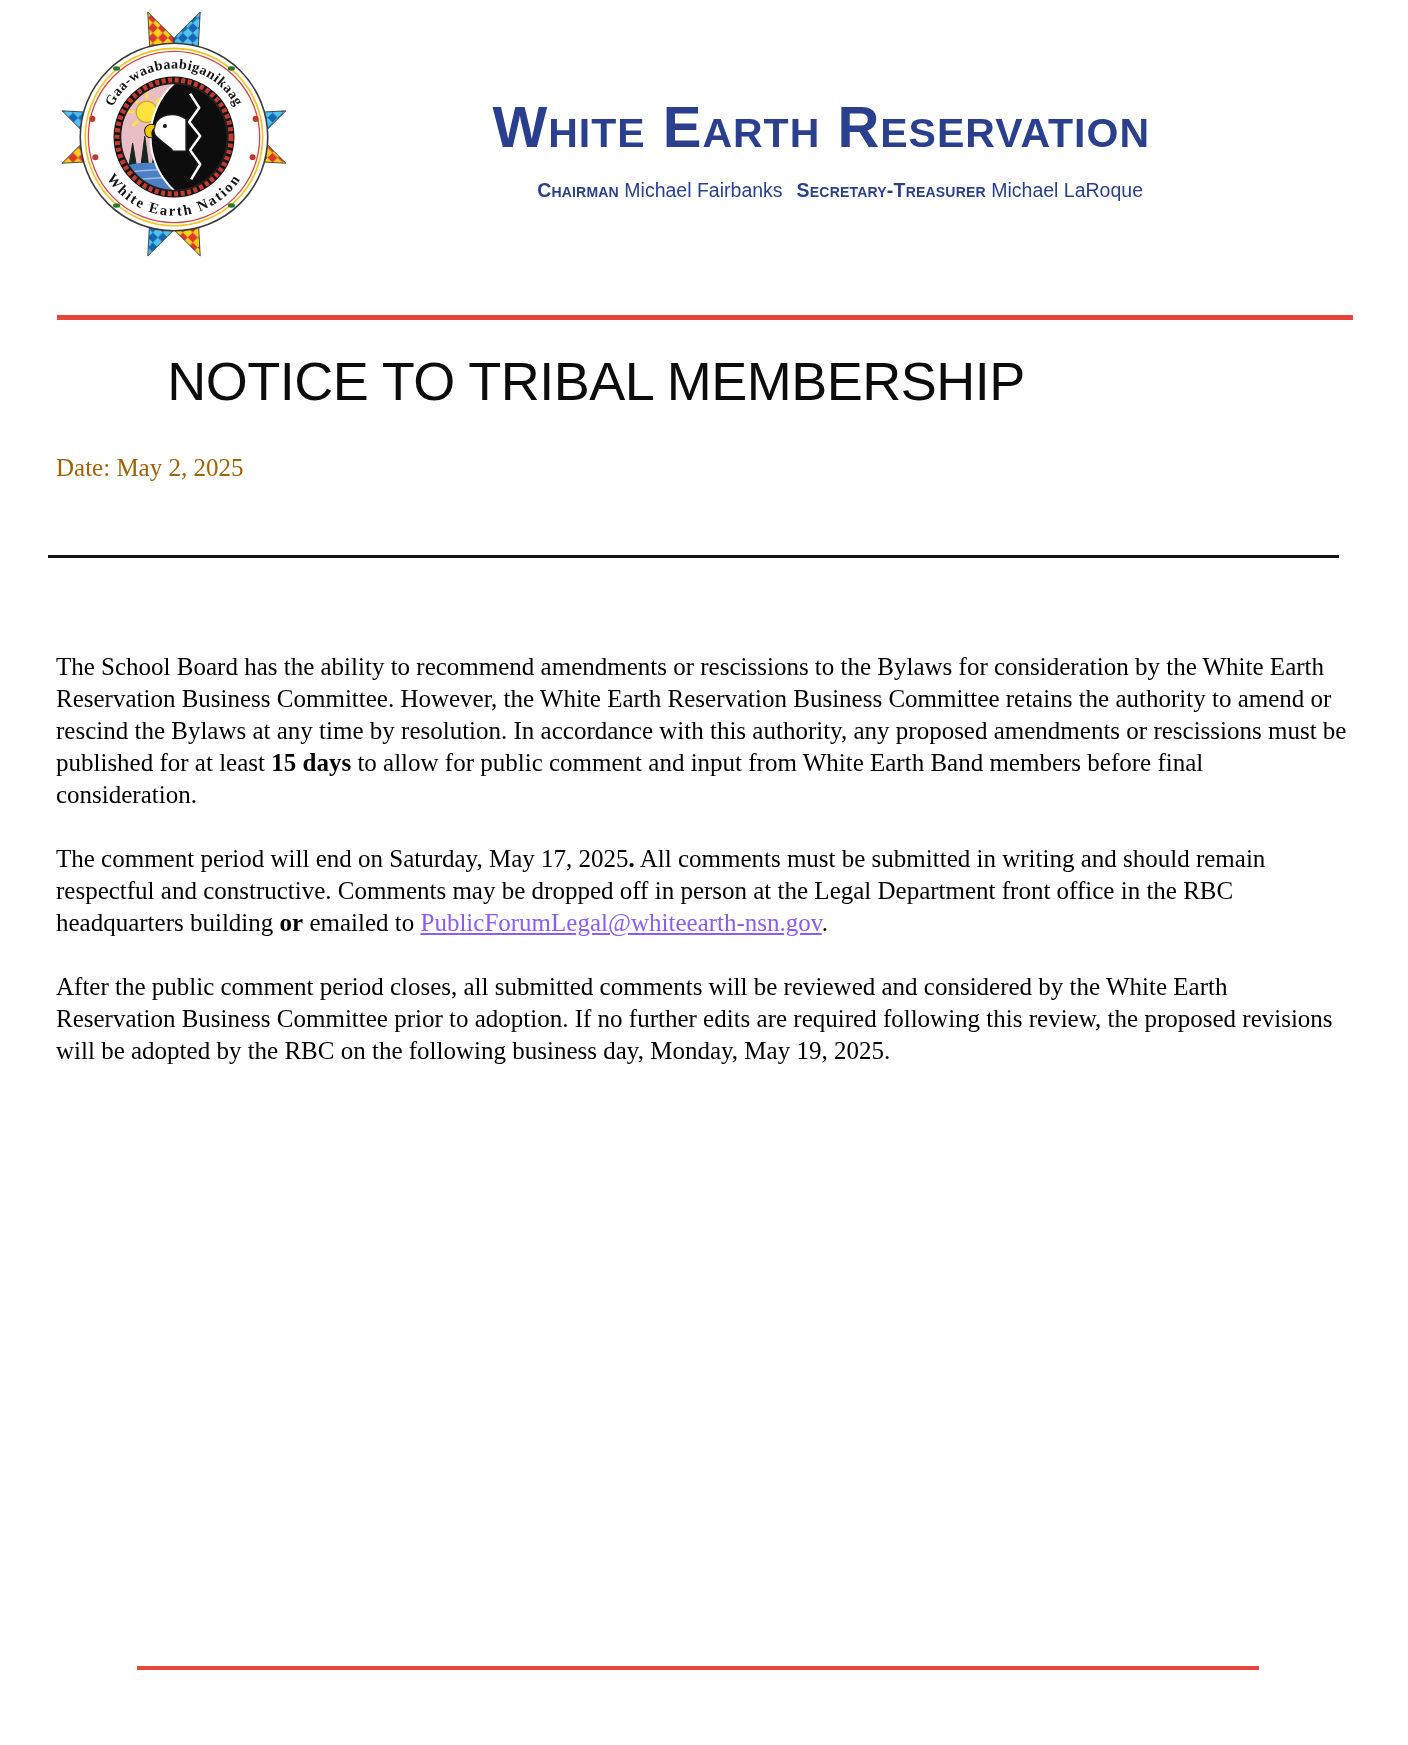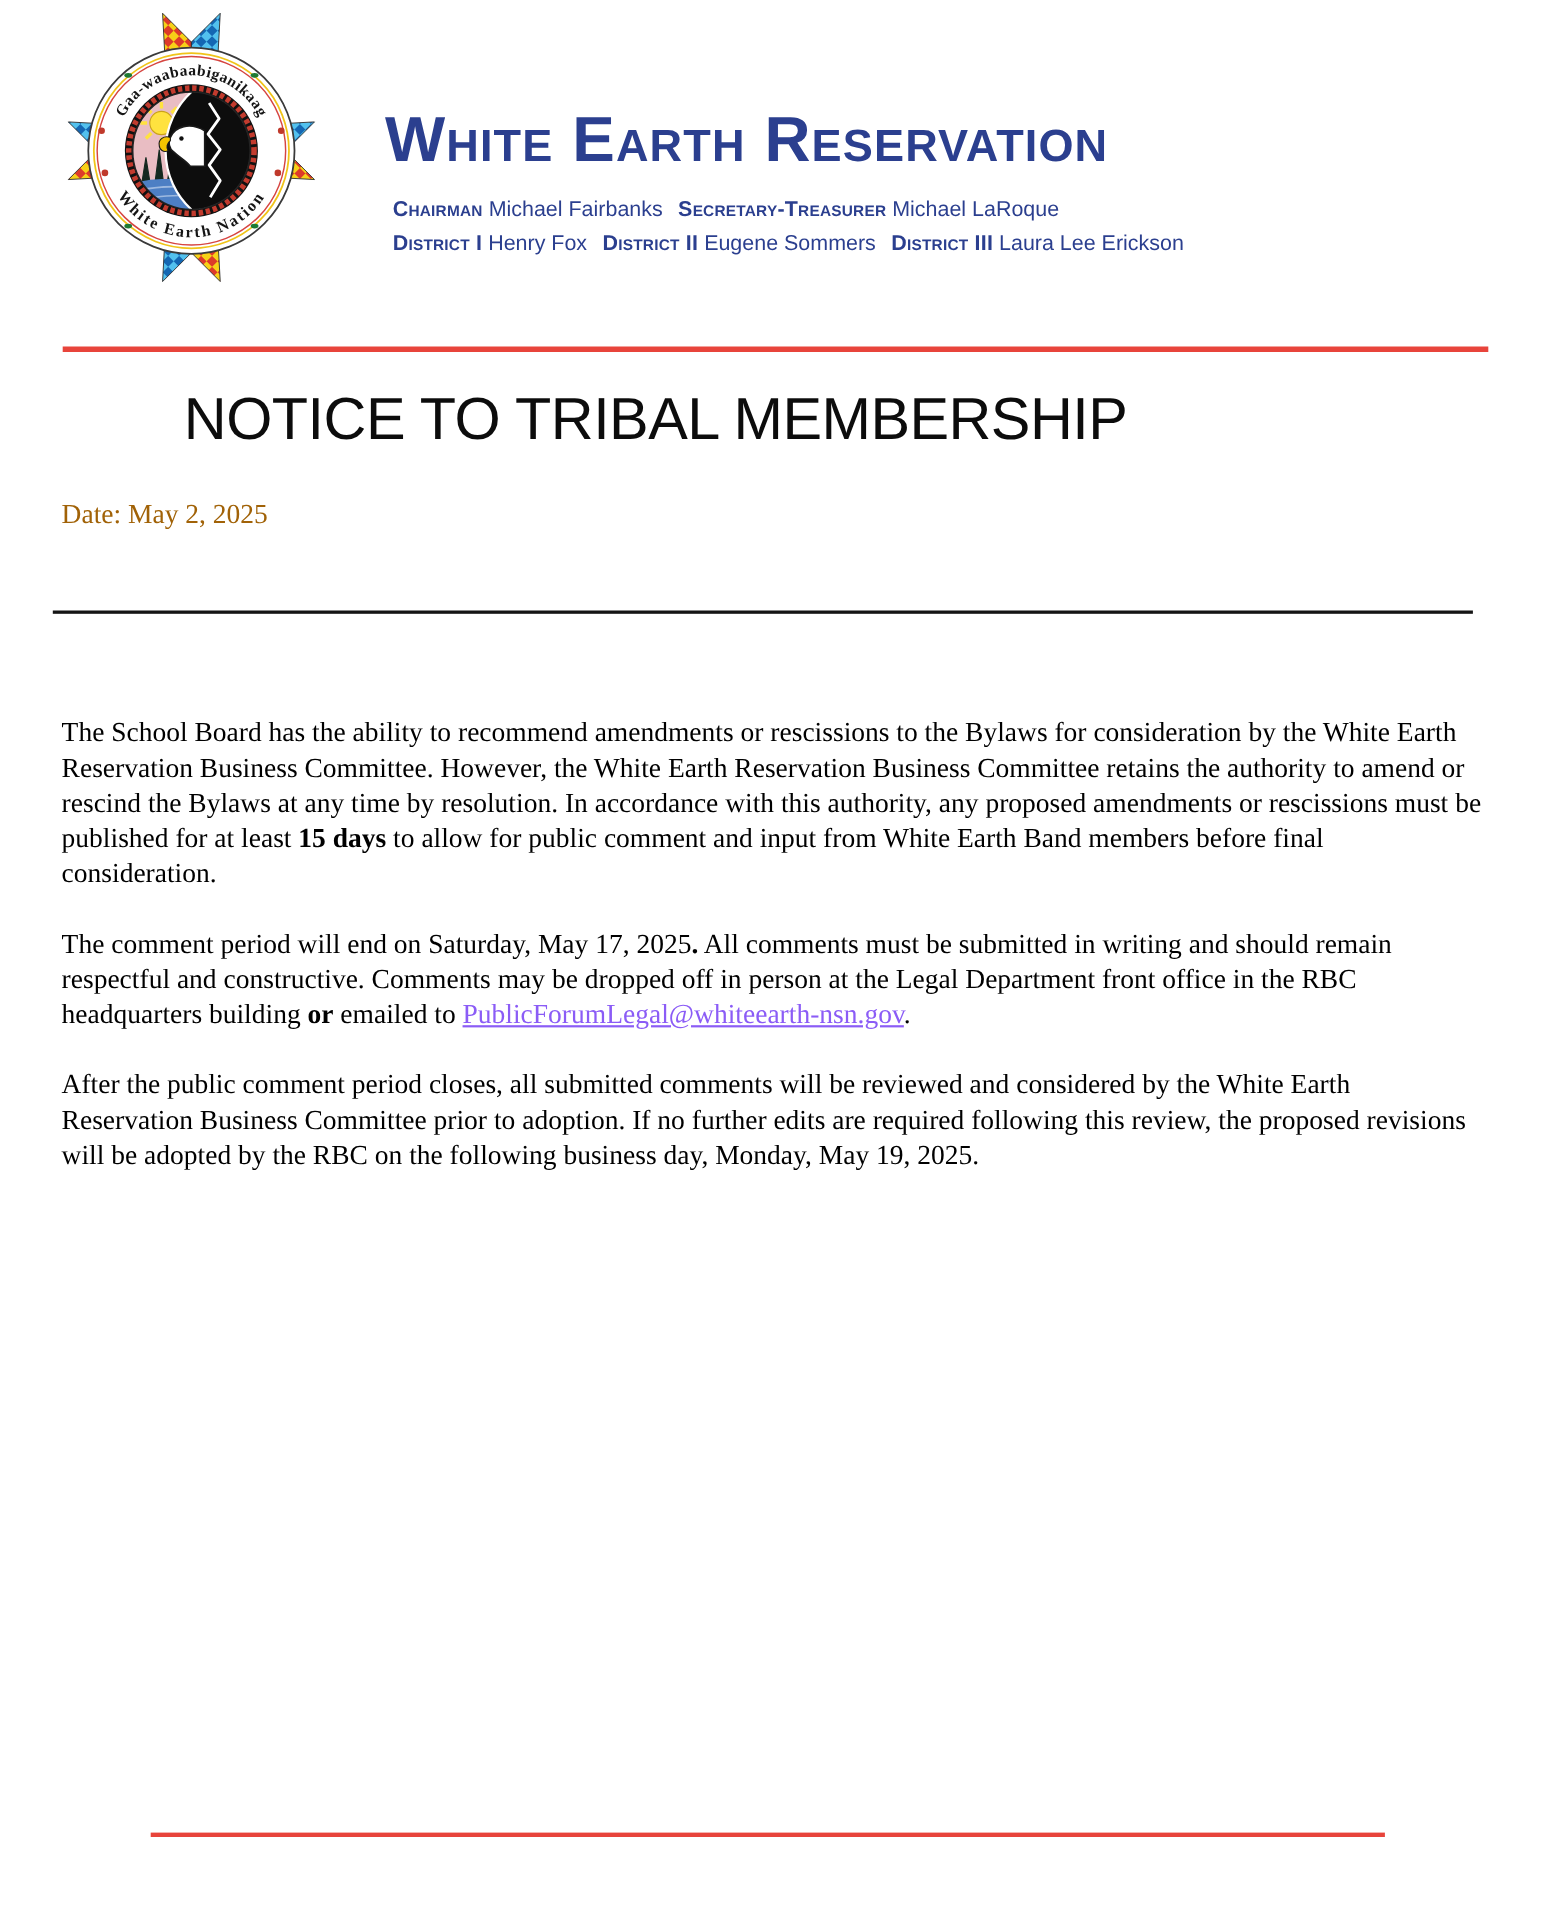--- a/index.html
+++ b/index.html
@@ -1,21 +1,21 @@
 <!DOCTYPE html>
 <html><head>
 <meta charset="utf-8">
 <style>
   html,body{margin:0;padding:0;background:#ffffff;}
   .page{position:relative;width:1408px;height:1745px;background:#ffffff;overflow:hidden;
         font-family:"Liberation Serif",serif;color:#000;}
 
   
   .logo{position:absolute;left:58px;top:8px;width:232px;height:252px;}
-  .header-right{position:absolute;left:350px;top:96px;width:800px;text-align:left;}
+  .header-right{position:absolute;left:350px;top:96px;width:800px;text-align:right;}
   .org-title{font-family:"Liberation Sans",sans-serif;font-variant:small-caps;
              font-weight:700;font-size:58px;line-height:62px;color:#2b3f8f;letter-spacing:1px;}
   .officers,.districts{font-family:"Liberation Sans",sans-serif;font-size:19.5px;
              color:#2b3f8f;line-height:24px;}
   .officers{margin-top:20px;}
   .districts{margin-top:7px;}
   .off{margin:0 7px;white-space:nowrap;}
   .off-label{font-weight:700;font-variant:small-caps;letter-spacing:.2px;}
   .off-name{font-weight:400;}
 
@@ -148,21 +148,20 @@
           <circle cx="106" cy="117" r="2" fill="#111111"></circle>
         </g>
       </g>
       <circle cx="115" cy="128" r="53" fill="none" stroke="#222222" stroke-width="1.5"></circle>
     </g>
   </svg>
 
   <div class="header-right">
     <div class="org-title">White Earth Reservation</div>
     <div class="officers"><span class="off"><span class="off-label">Chairman</span><span class="off-name"> Michael Fairbanks</span></span><span class="off"><span class="off-label">Secretary-Treasurer</span><span class="off-name"> Michael LaRoque</span></span></div>
-    <div class="districts"><span class="off"><span class="off-label">District I</span><span class="off-name"> Henry Fox</span></span><span class="off"><span class="off-label">District II</span><span class="off-name"> Eugene Sommers</span></span><span class="off"><span class="off-label">District III</span><span class="off-name"> Laura Lee Erickson</span></span></div>
   </div>
 
   <div class="rule-red"></div>
 
   <div class="notice-title">NOTICE TO TRIBAL MEMBERSHIP</div>
 
   <div class="meta">
     <div>
       <span>Date:</span>
       <span>May 2, 2025</span>

